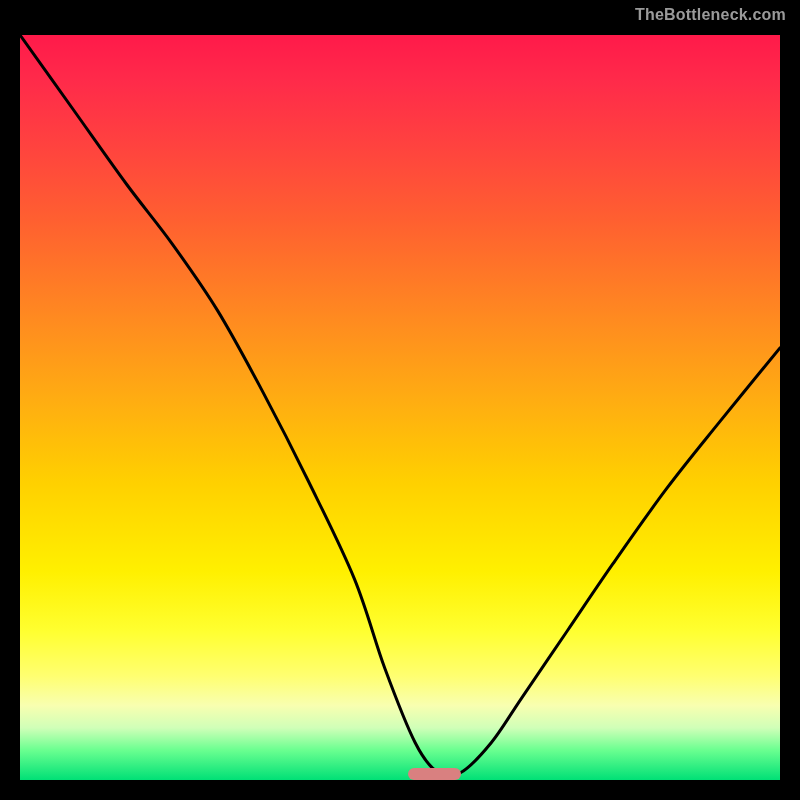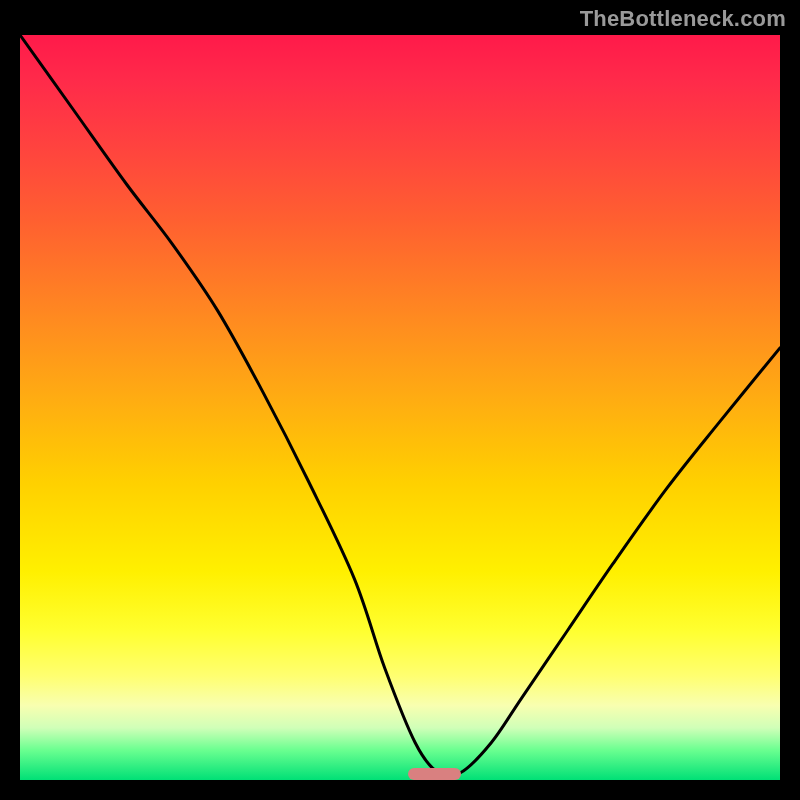--- a/index.html
+++ b/index.html
@@ -37,21 +37,21 @@
       #f8ffb0 90%,
       #d0ffb8 93%,
       #6aff90 96%,
       #00e076 100%
     );
   }
   .watermark {
     position: absolute;
     top: 6px;
     right: 14px;
-    font-size: 22px;
+    font-size: 16px;
     font-weight: 600;
     color: #9a9a9a;
     letter-spacing: 0.2px;
   }
   .curve-svg {
     position: absolute;
     left: 0;
     top: 0;
     width: 760px;
     height: 745px;

